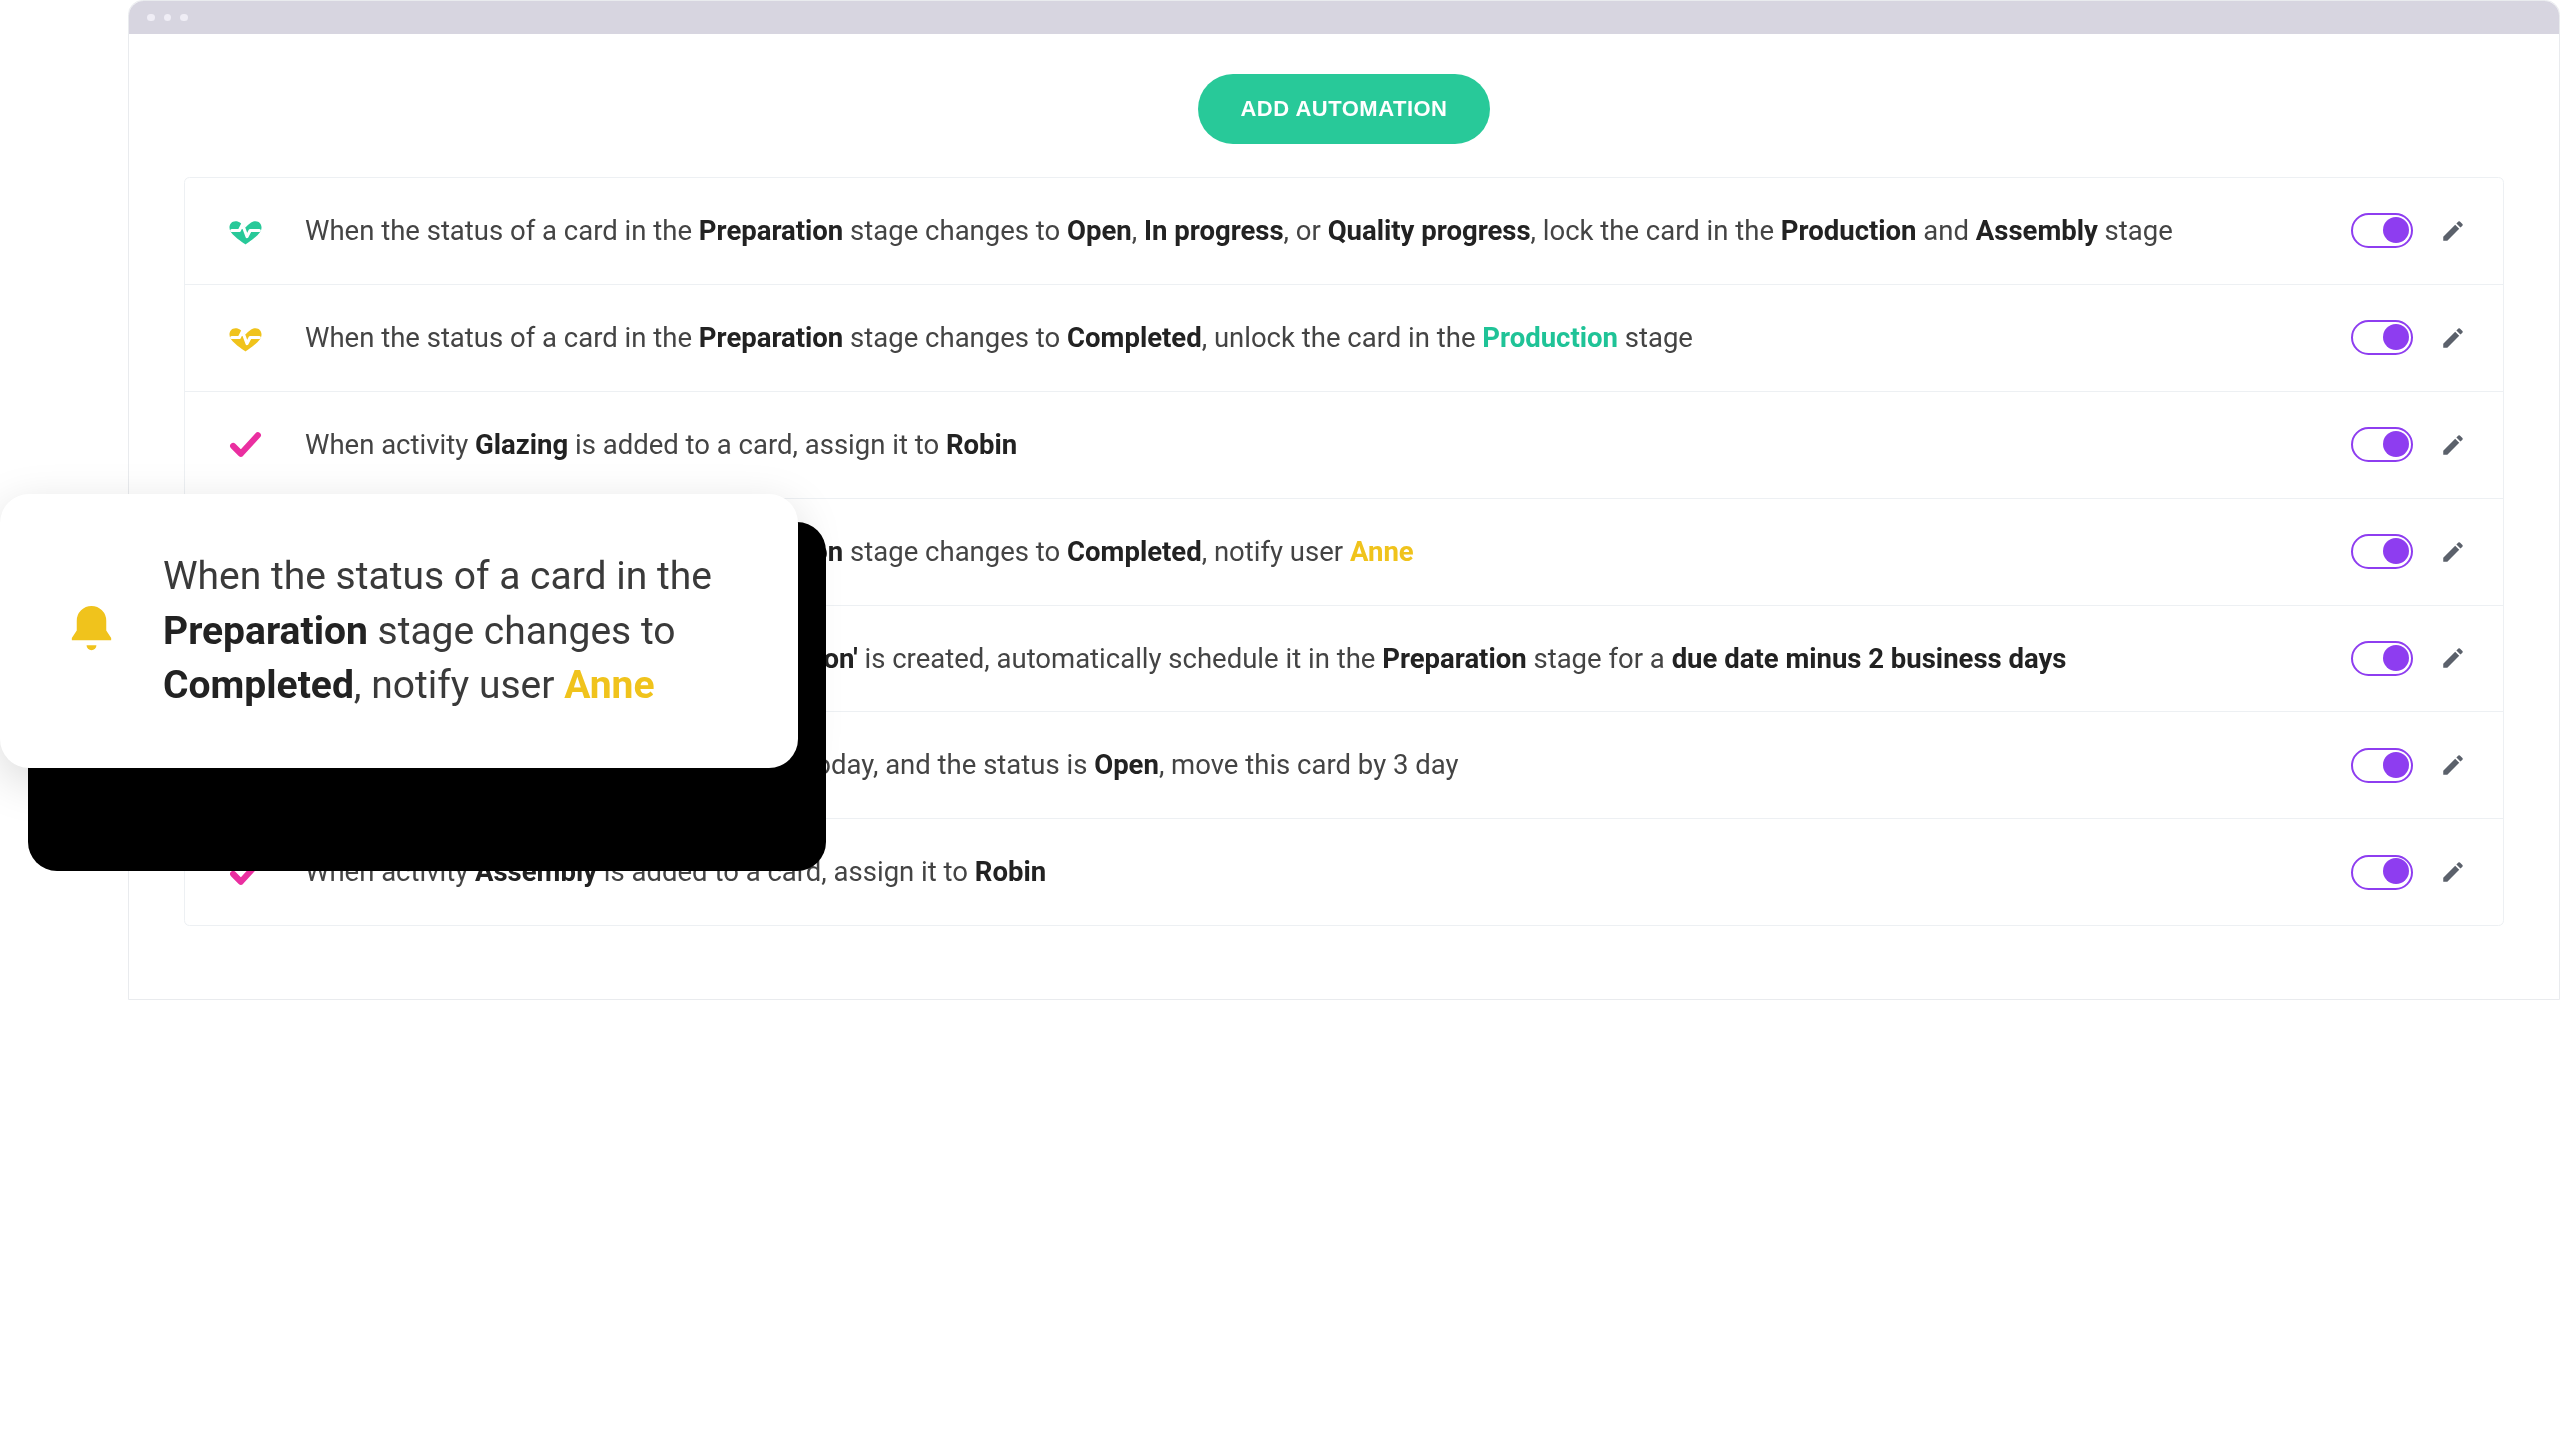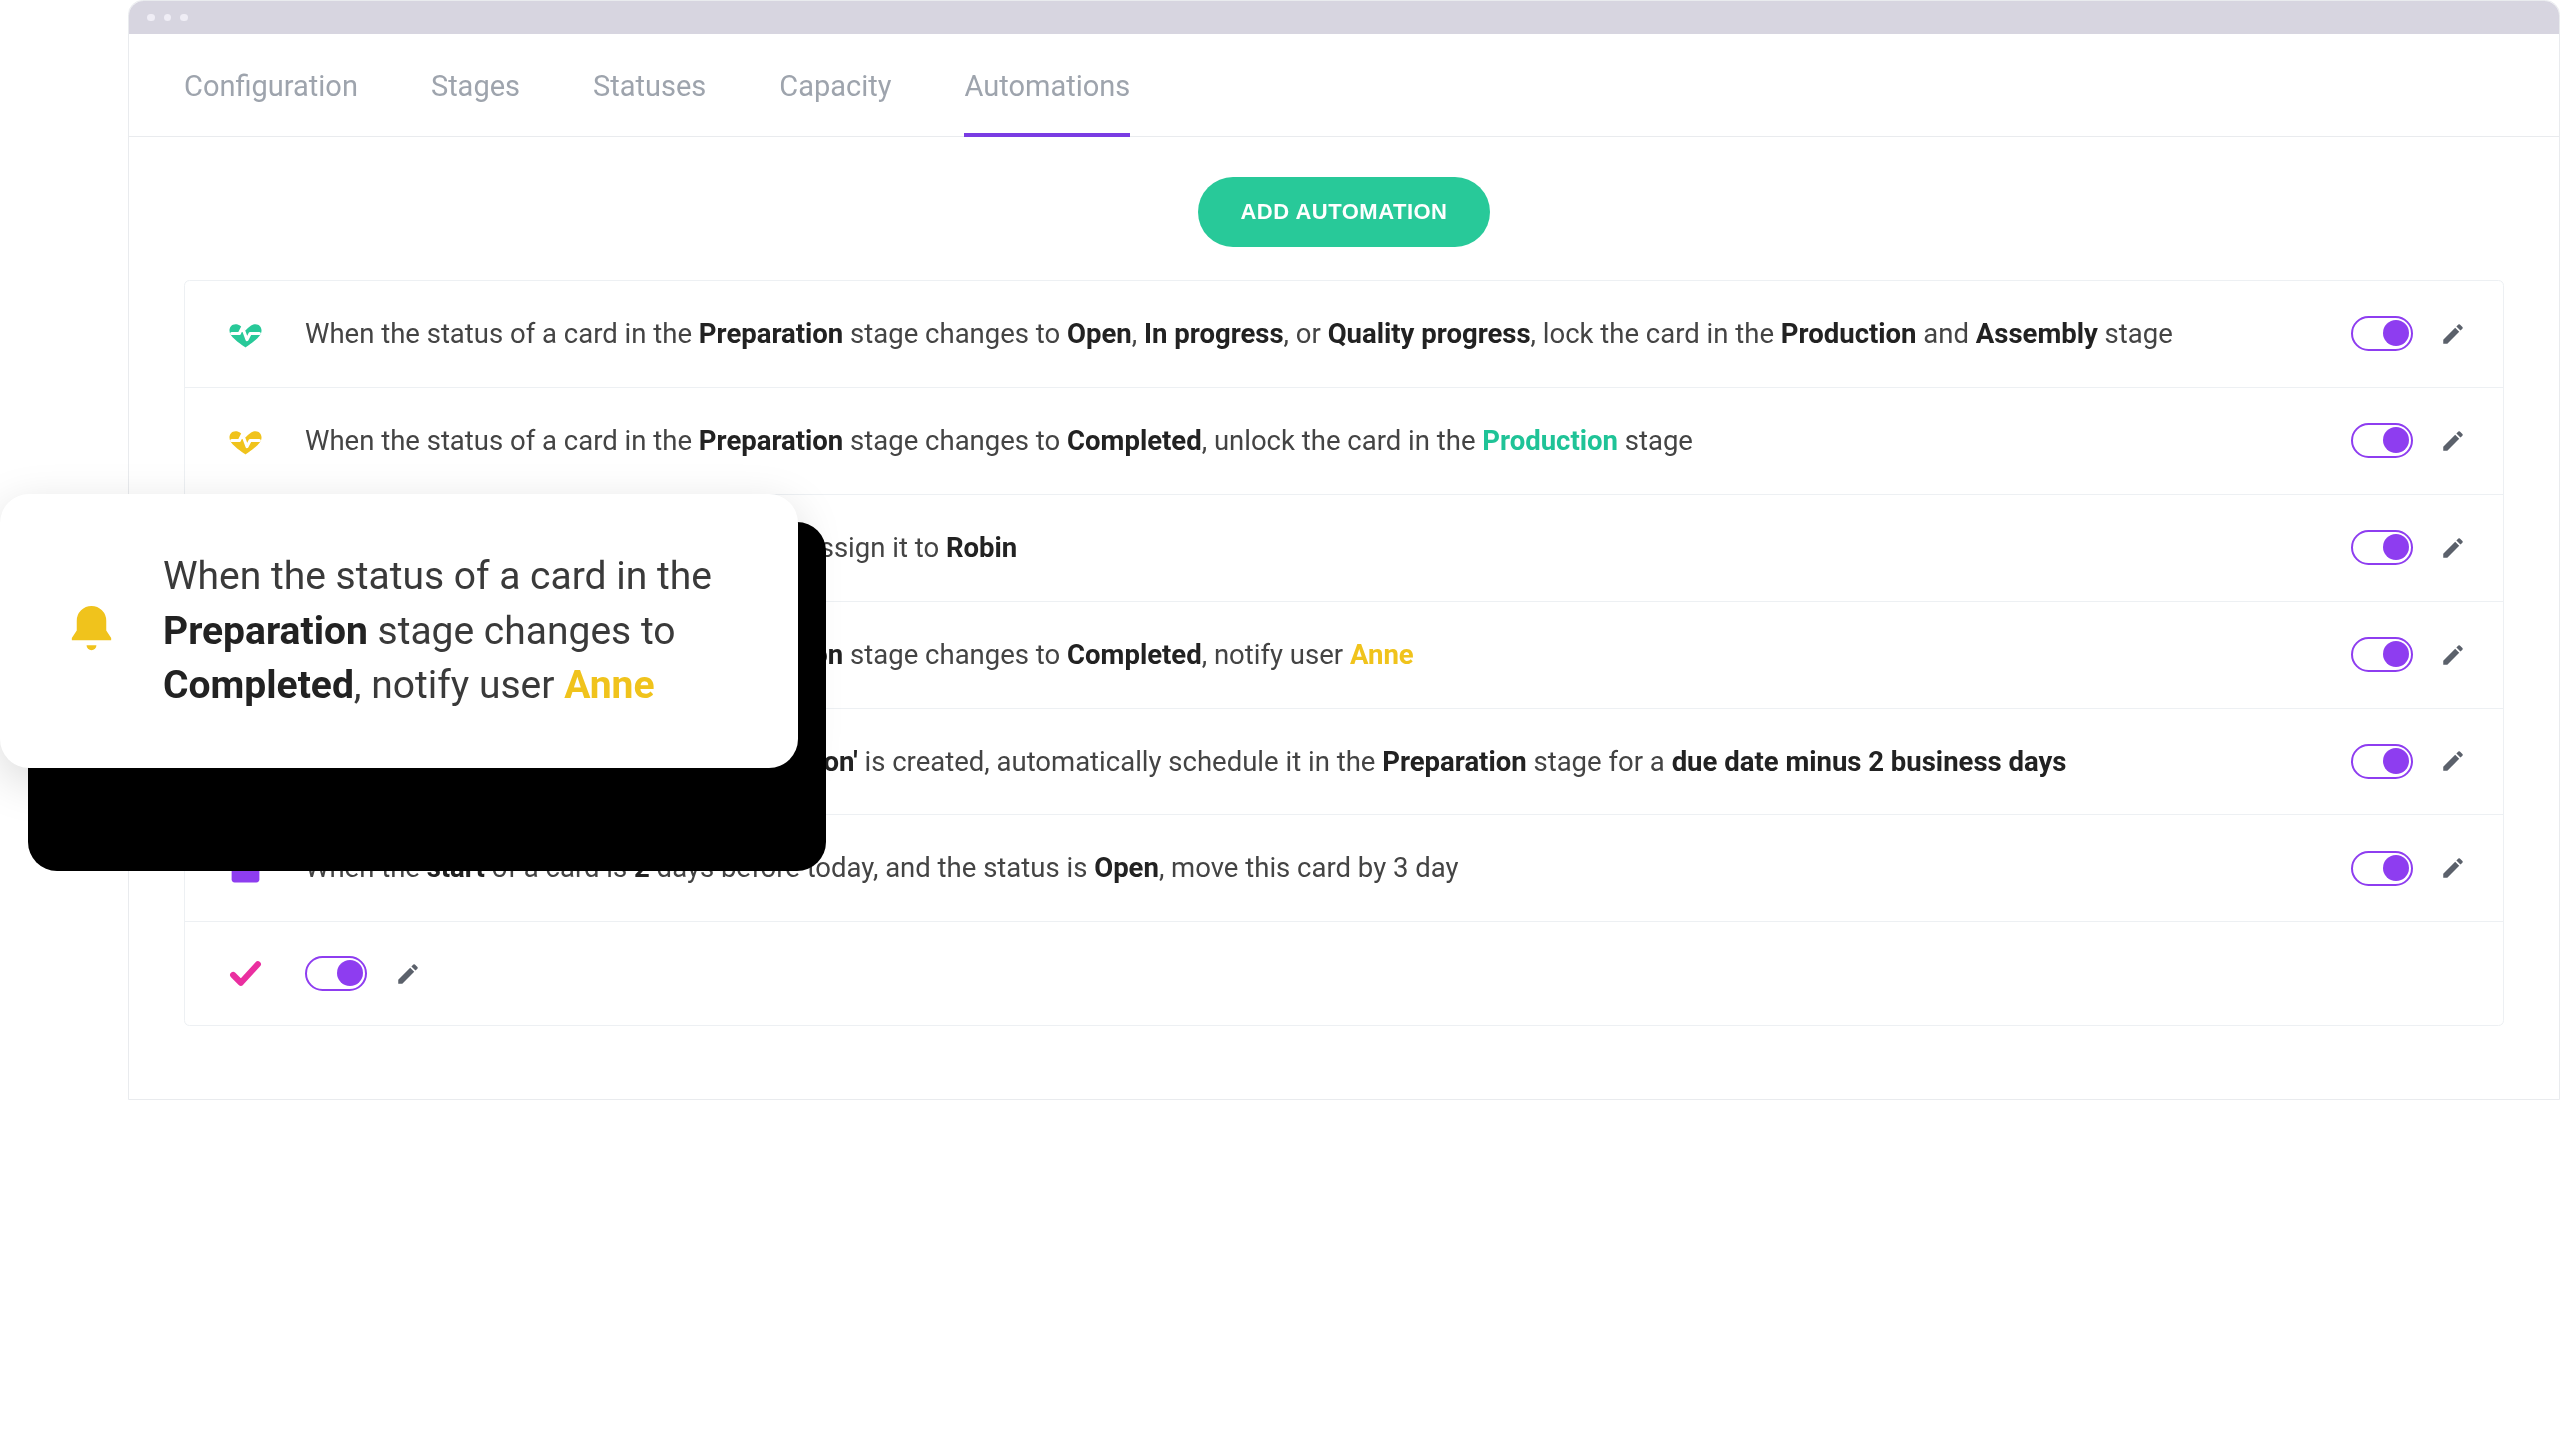--- a/index.html
+++ b/index.html
@@ -172,27 +172,20 @@
 </head>
 <body>
 
 <div class="window-frame">
   <div class="titlebar">
     <span class="tb-dot"></span>
     <span class="tb-dot"></span>
     <span class="tb-dot"></span>
   </div>
 
-  <div class="tabbar" id="tabbar">
-      <div class="tab">Configuration</div>
-      <div class="tab">Stages</div>
-      <div class="tab">Statuses</div>
-      <div class="tab">Capacity</div>
-      <div class="tab active">Automations</div>
-    </div>
 
   <div class="content">
     <div class="topbar">
       <button class="add-btn">ADD AUTOMATION</button>
     </div>
     <div class="list" id="rule-list">
         <div class="row">
           <div class="icon">
             <svg width="37" height="37" viewBox="0 0 24 24" fill="#28c999">
               <path d="M12 21s-7-4.35-9.5-8C.5 10 2 6 5.5 6 7.5 6 9 7 12 10c3-3 4.5-4 6.5-4C22 6 23.5 10 21.5 13 19 16.65 12 21 12 21z"></path>
@@ -310,20 +303,21 @@
               </svg>
             </div>
           </div>
         </div>
         <div class="row">
           <div class="icon">
             <svg width="37" height="37" viewBox="0 0 24 24">
               <polyline points="4,13 9,18 20,6" fill="none" stroke="#ea2fa0" stroke-width="4" stroke-linecap="round" stroke-linejoin="round"></polyline>
             </svg>
           </div>
+          <div class="text">When activity <b>Assembly</b> is added to a card, assign it to <b>Robin</b></div>
           <div class="ctrls">
             <div class="toggle">
               <div class="knob"></div>
             </div>
             <div>
               <svg class="pencil" viewBox="0 0 24 24" fill="currentColor">
                 <path d="M3 17.25V21h3.75l11-11-3.75-3.75-11 11zM20.7 7.04a1 1 0 0 0 0-1.41l-2.34-2.34a1 1 0 0 0-1.41 0l-1.83 1.83 3.75 3.75 1.83-1.83z"></path>
               </svg>
             </div>
           </div>

